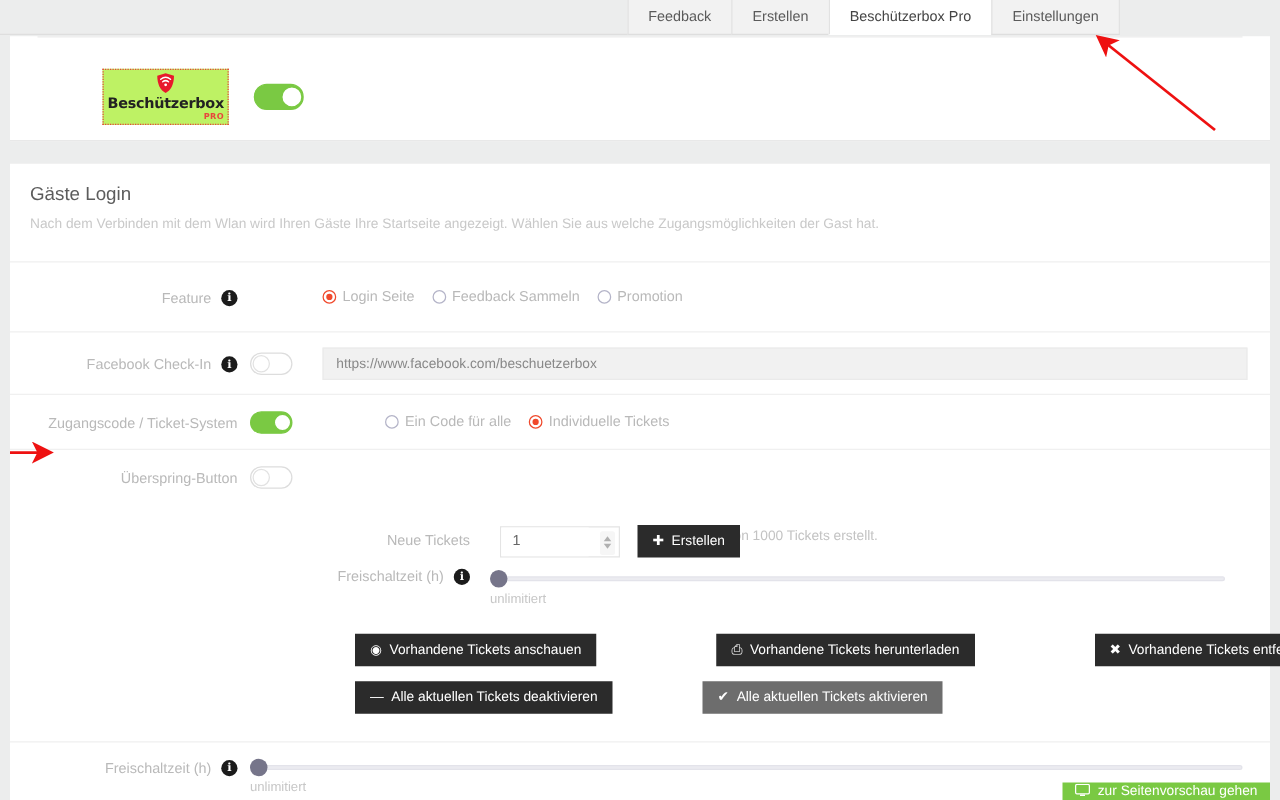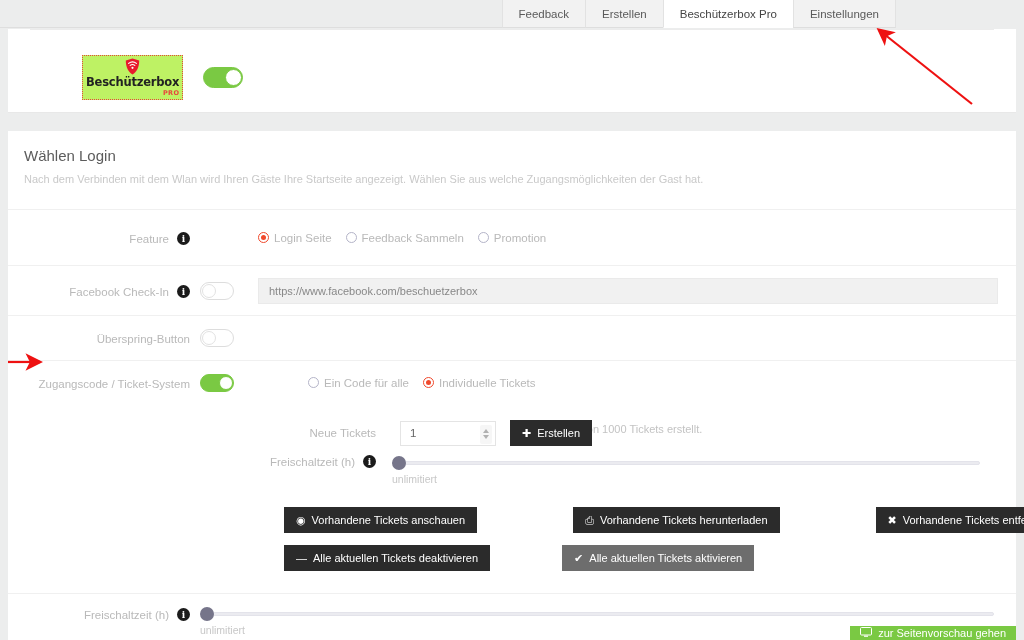--- a/index.html
+++ b/index.html
@@ -253,21 +253,21 @@
     </div>
     <div class="toggle big on">
         <span class="knob"></span>
       </div>
   </div>
 </div>
 
 <div class="card">
 
   <div class="card-head">
-    <div class="card-title">Wählen Login</div>
+    <div class="card-title">Gäste Login</div>
     <div class="card-sub">Nach dem Verbinden mit dem Wlan wird Ihren Gäste Ihre Startseite angezeigt. Wählen Sie aus welche Zugangsmöglichkeiten der Gast hat.</div>
   </div>
 
   <div class="row" style="margin-top:24px;height:56px;align-items:center;">
     <div class="row-label">
       <span>Feature</span>
       <span class="info">i</span>
     </div>
     <div class="row-ctrl"></div>
     <div class="row-body">
@@ -298,32 +298,20 @@
           <span class="knob"></span>
         </div>
     </div>
     <div class="row-body">
       <div class="urlfield">
           <span>https://www.facebook.com/beschuetzerbox</span>
         </div>
     </div>
   </div>
 
-  <div class="row" style="height:45px;align-items:center;">
-    <div class="row-label">
-      <span>Überspring-Button</span>
-    </div>
-    <div class="row-ctrl">
-      <div class="toggle">
-          <span class="knob"></span>
-        </div>
-    </div>
-    <div class="row-body"></div>
-  </div>
-
   <div class="row" style="height:44px;align-items:center;">
     <div class="row-label">
       <span>Zugangscode / Ticket-System</span>
     </div>
     <div class="row-ctrl">
       <div class="toggle on">
           <span class="knob"></span>
         </div>
     </div>
     <div class="row-body" style="padding-left:50px;">
@@ -331,20 +319,32 @@
         <label class="radio">
             <span class="dot"></span>
             <span>Ein Code für alle</span>
           </label>
         <label class="radio sel">
             <span class="dot"></span>
             <span>Individuelle Tickets</span>
           </label>
       </div>
     </div>
+  </div>
+
+  <div class="row" style="height:45px;align-items:center;">
+    <div class="row-label">
+      <span>Überspring-Button</span>
+    </div>
+    <div class="row-ctrl">
+      <div class="toggle">
+          <span class="knob"></span>
+        </div>
+    </div>
+    <div class="row-body"></div>
   </div>
 
   <div style="padding:16px 0 0 0;">
 
     <div style="display:flex;align-items:center;">
       <div style="width:368px;text-align:right;font-size:11.5px;color:#b9b9b9;">Neue Tickets</div>
       <div style="margin-left:24px;">
         <div class="numwrap">
           <input type="text" value="1" style="">
           <span class="spin">

